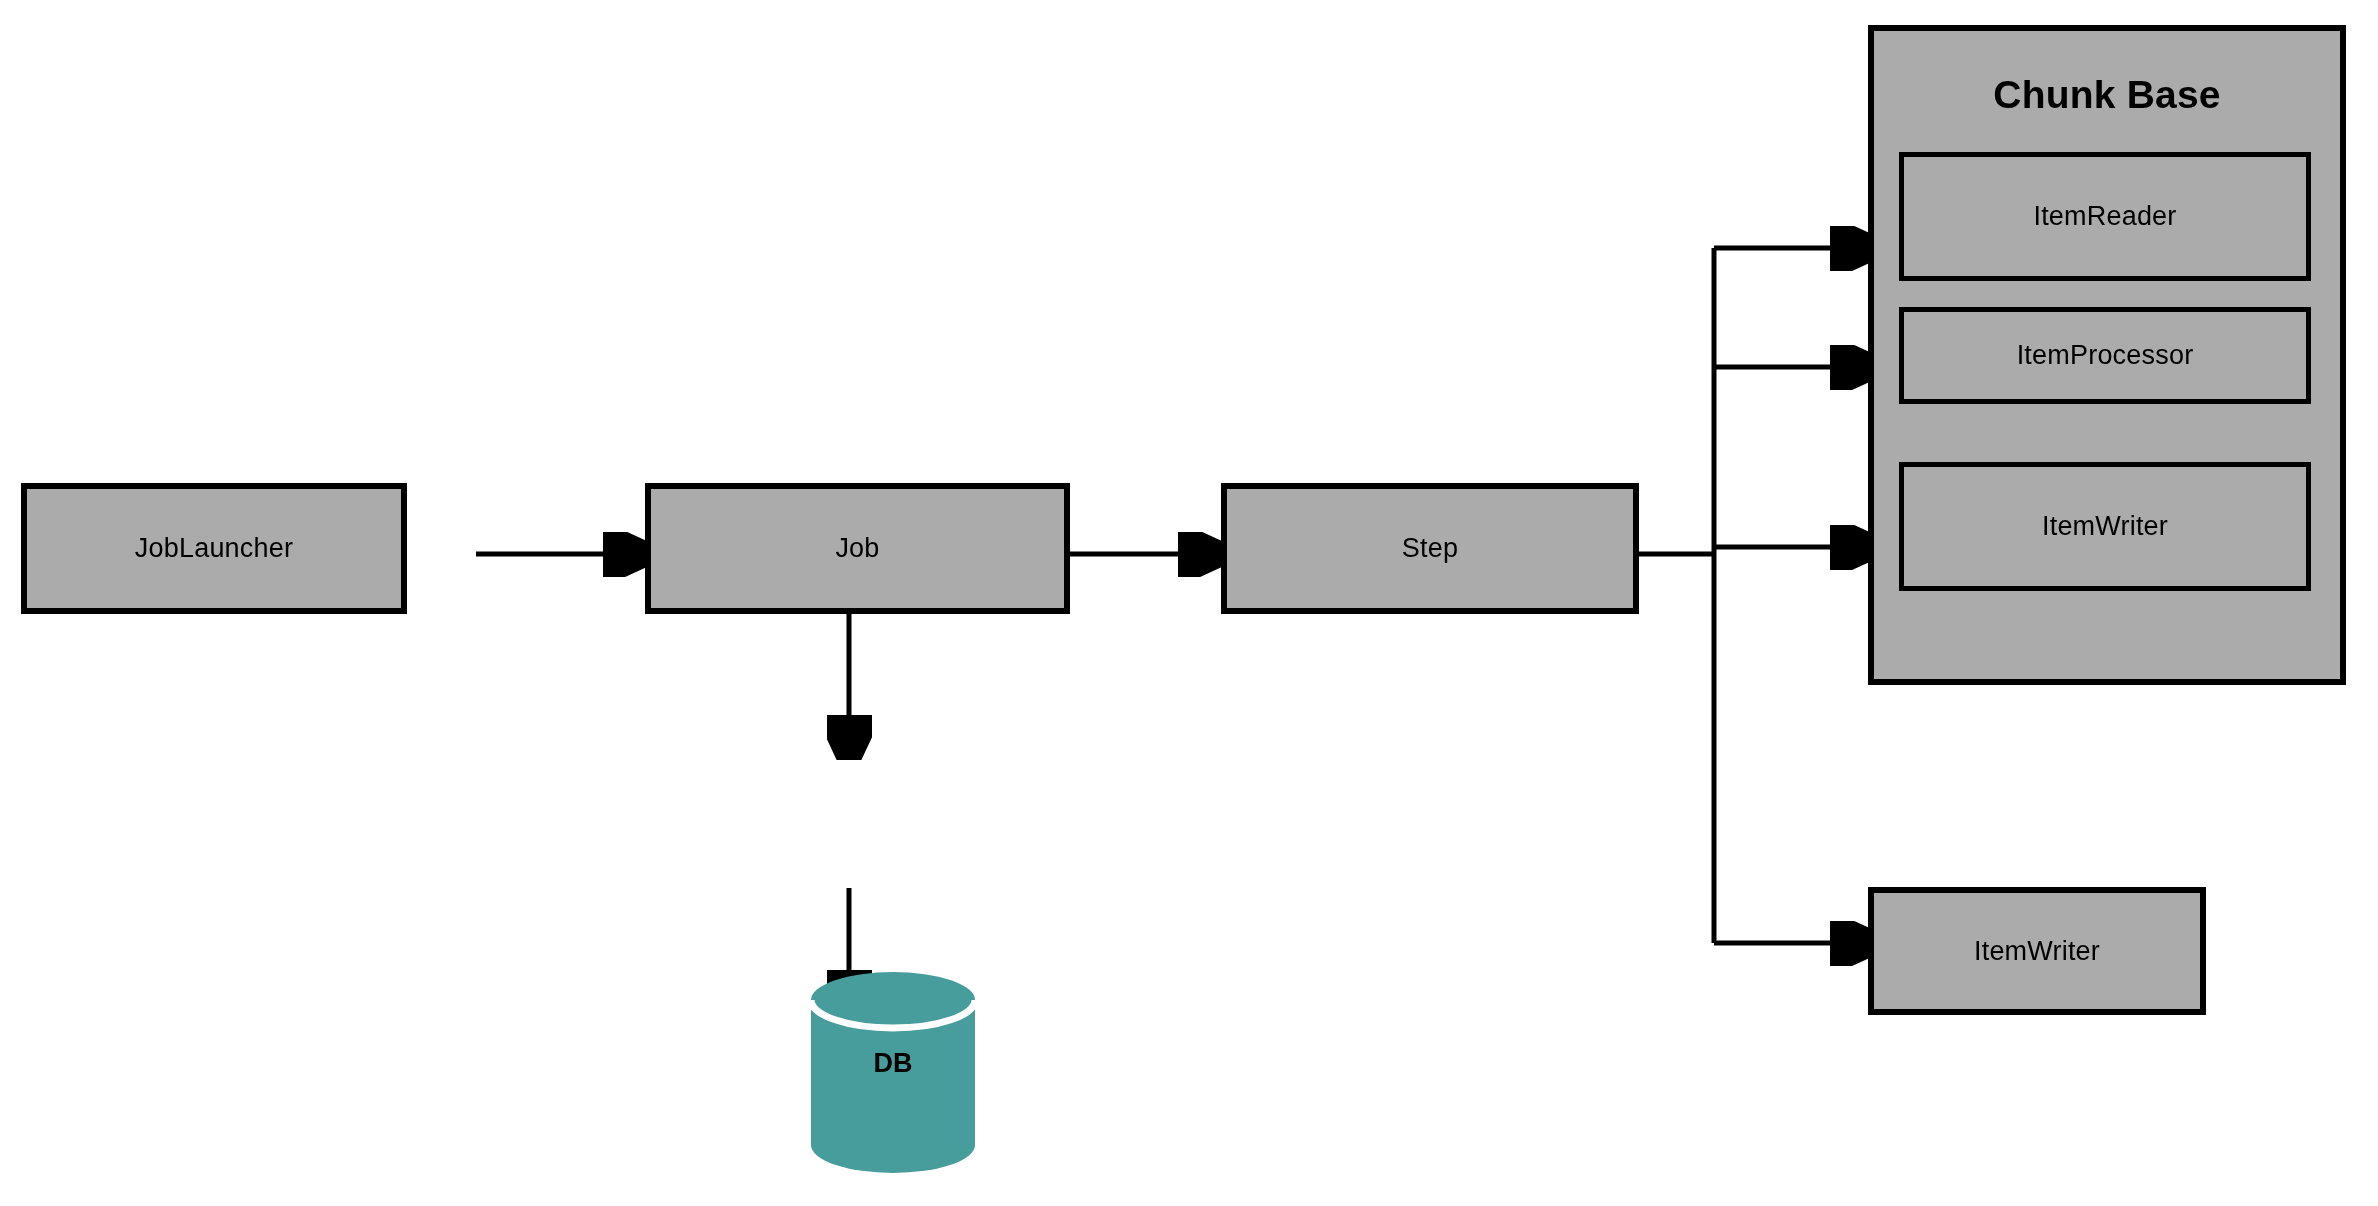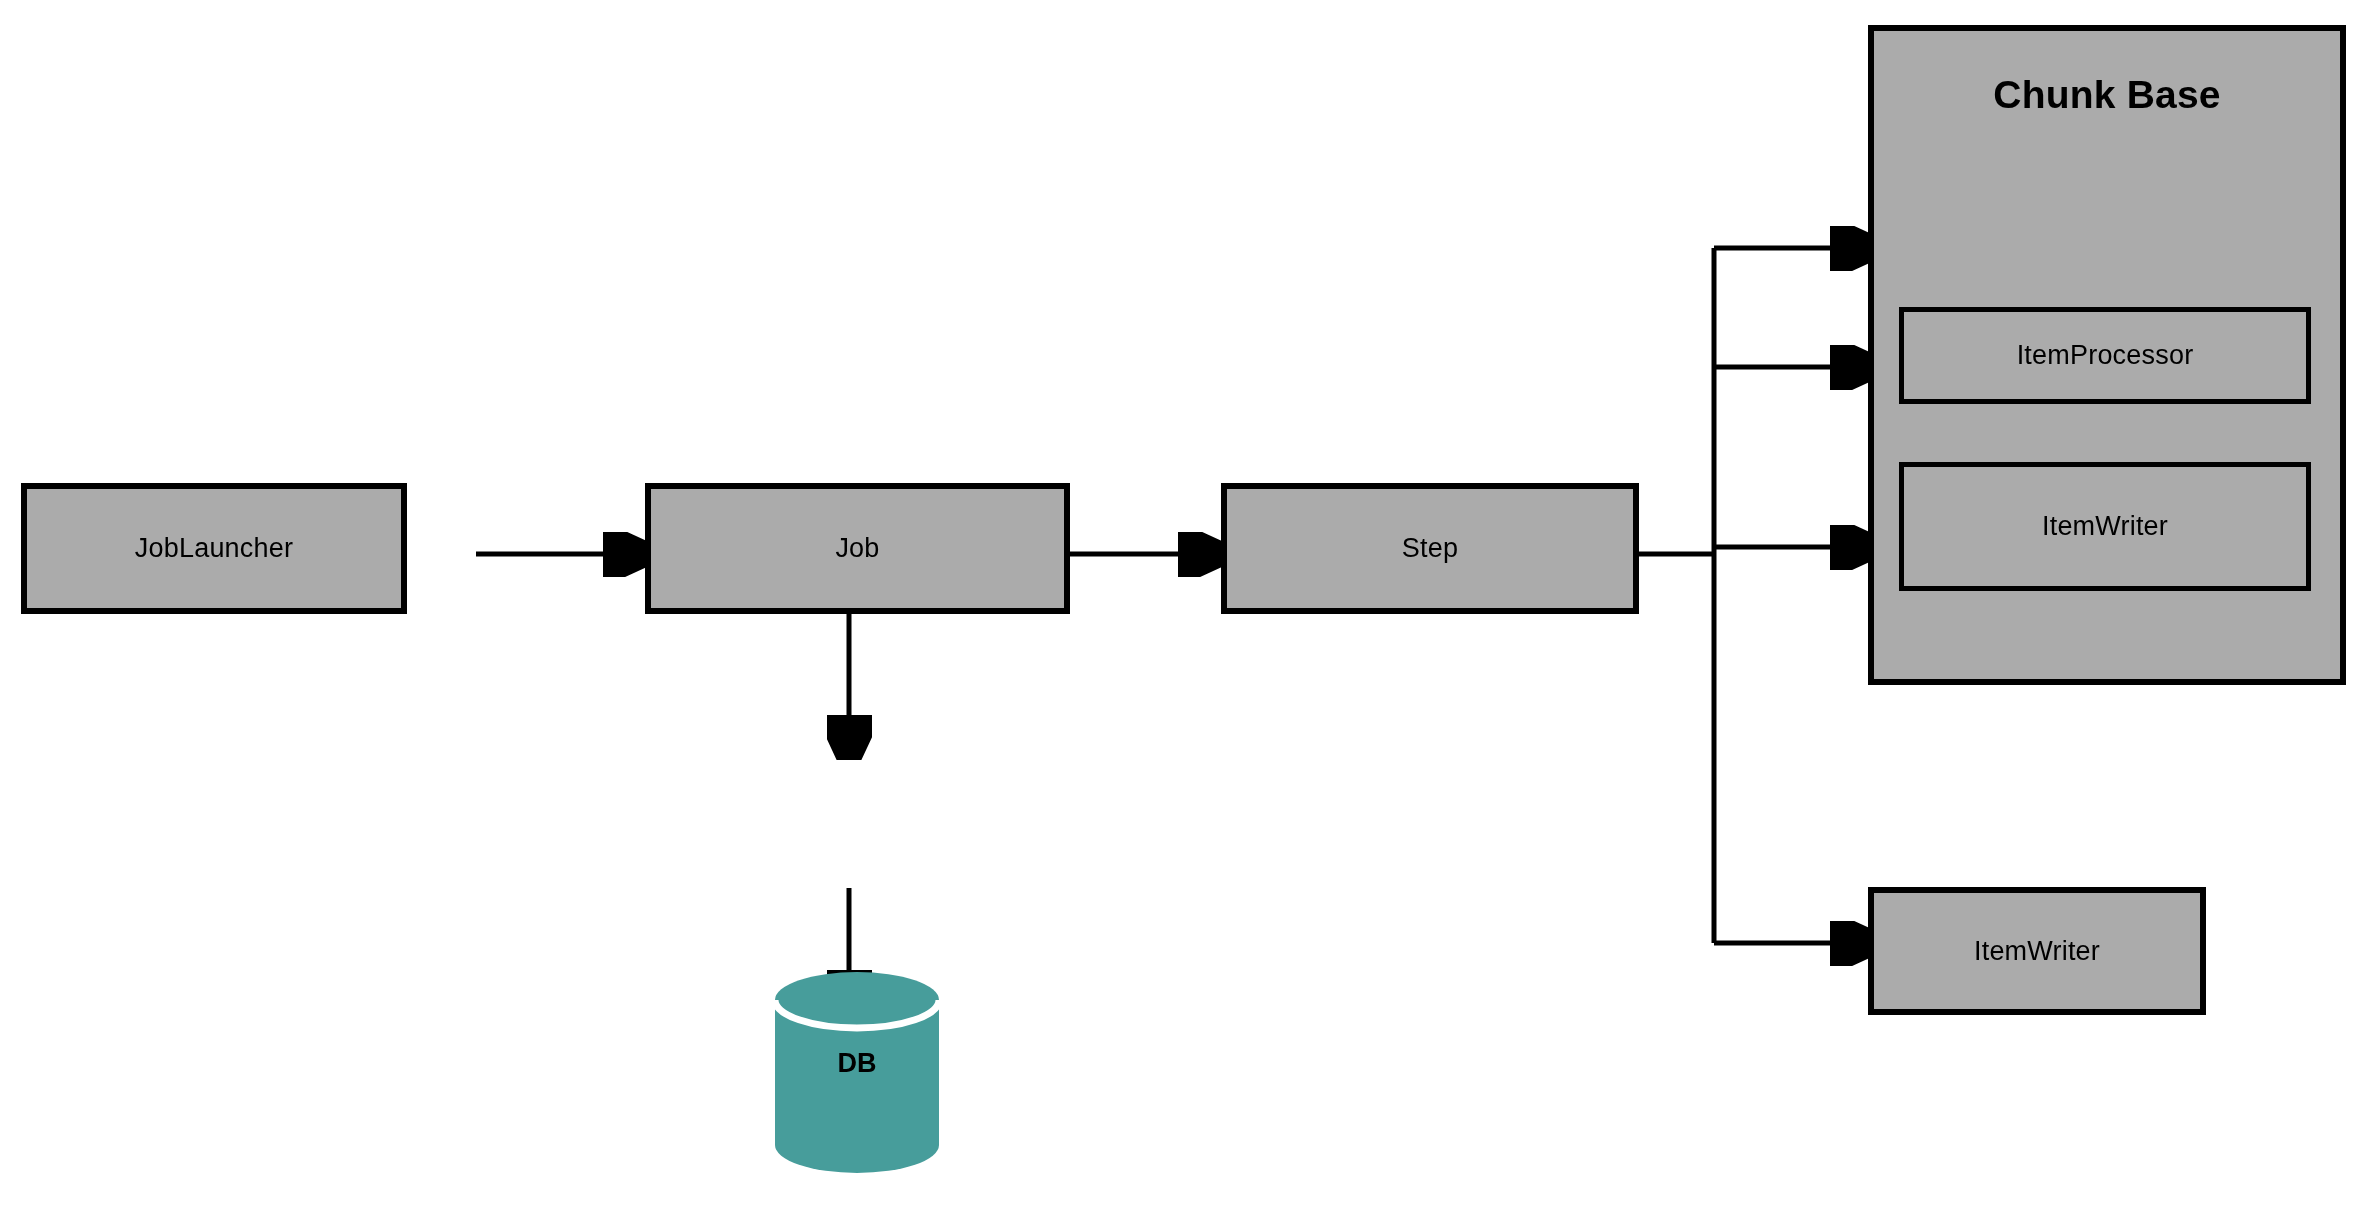--- a/index.html
+++ b/index.html
@@ -106,32 +106,35 @@
 
   <div class="node" style="left:645px; top:483px; width:425px; height:131px;">
     <span>Job</span>
   </div>
 
   <div class="node" style="left:1221px; top:483px; width:418px; height:131px;">
     <span>Step</span>
   </div>
 
 
-  <div class="db-wrap" style="left:772px; top:970px; width:170px; height:205px;">
+  <div class="db-wrap" style="left:808px; top:970px; width:170px; height:205px;">
     <svg width="170" height="205" viewBox="0 0 170 205">
       <path d="M3,30 L3,175 A82,28 0 0 0 167,175 L167,30 Z" fill="#479d9b" stroke="none"></path>
       <ellipse cx="85" cy="30" rx="82" ry="28" fill="#479d9b" stroke="none"></ellipse>
       <path d="M3,30 A82,28 0 0 0 167,30" fill="none" stroke="#ffffff" stroke-width="7"></path>
     </svg>
     <div class="db-label" style="top:78px;">DB</div>
   </div>
 
   <div class="node" style="left:1868px; top:25px; width:478px; height:660px; display:block;">
     <div class="group-title" style="left:0; right:0; top:42px;">Chunk Base</div>
 
+    <div class="node thin" style="left:25px; top:121px; width:412px; height:129px;">
+      <span>ItemReader</span>
+    </div>
 
     <div class="node thin" style="left:25px; top:276px; width:412px; height:97px;">
       <span>ItemProcessor</span>
     </div>
 
     <div class="node thin" style="left:25px; top:431px; width:412px; height:129px;">
       <span>ItemWriter</span>
     </div>
   </div>
 

